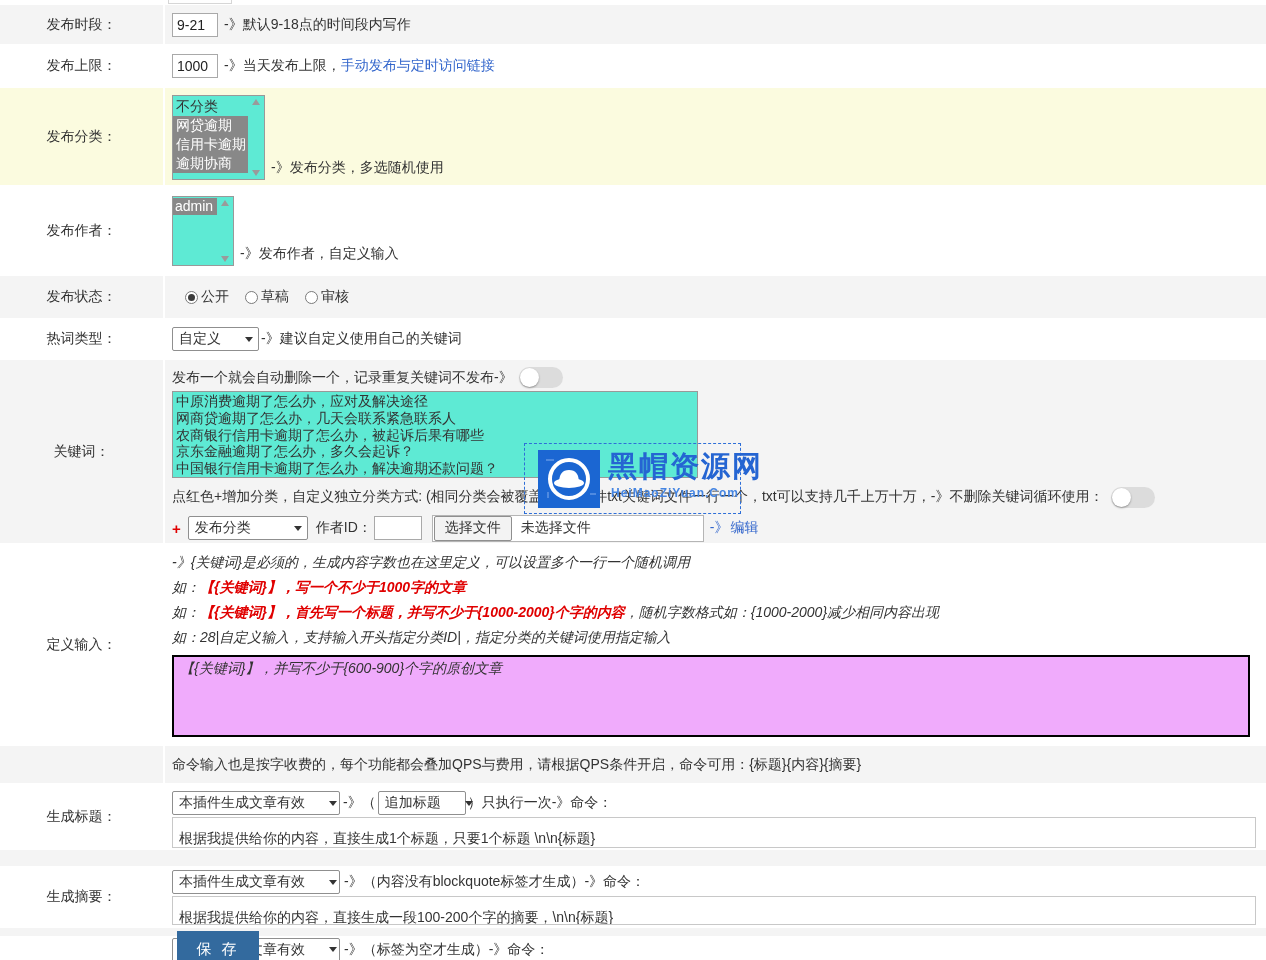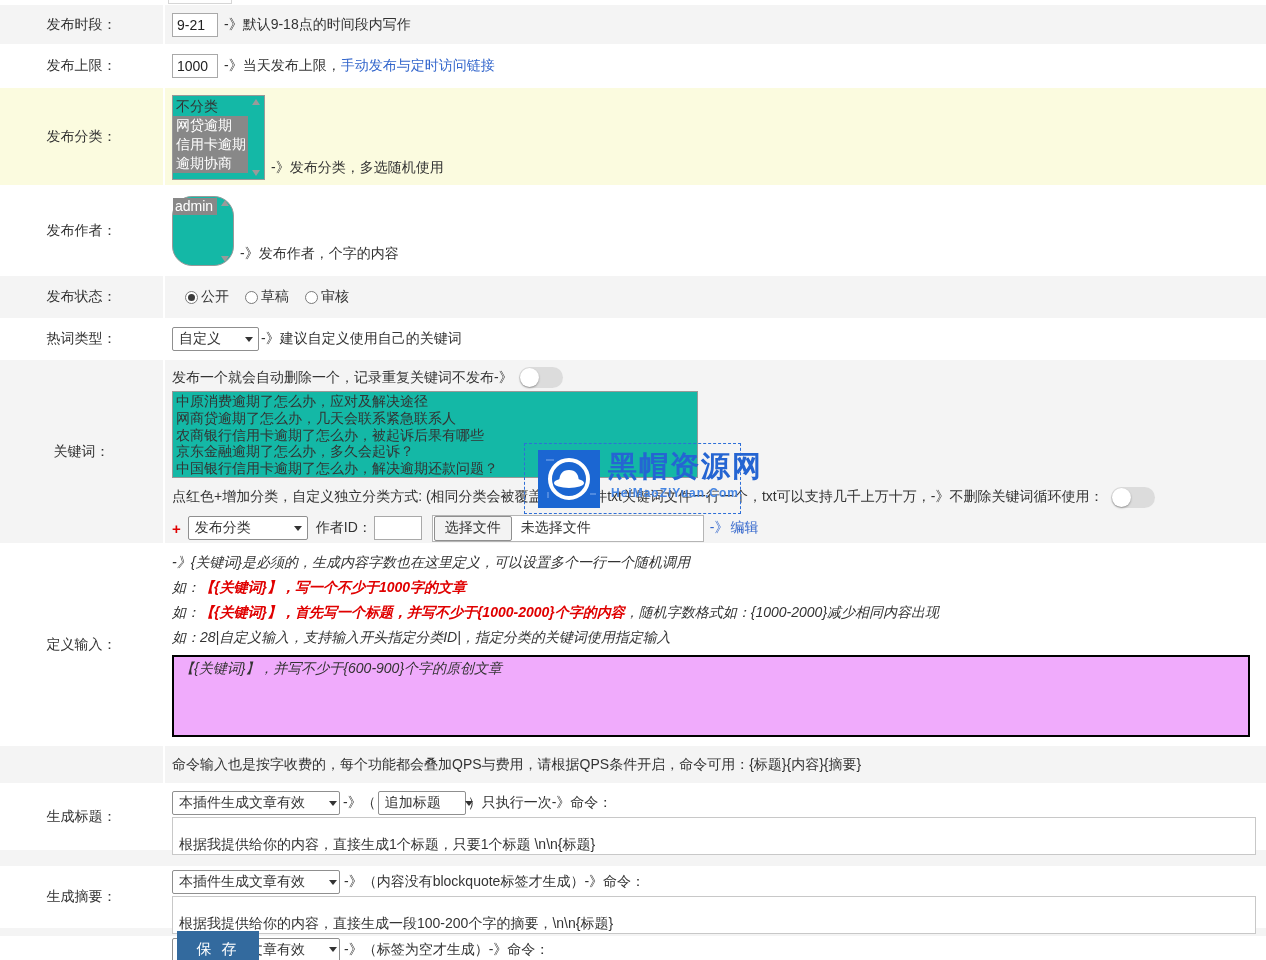--- a/index.html
+++ b/index.html
@@ -22,21 +22,21 @@
     height:24px;width:46px;border:1px solid #a9a9a9;background:#fff;
     font-family:inherit;font-size:14px;color:#222;padding:0 4px;box-sizing:border-box;
   }
   .gap6>*+*{margin-left:6px;}
   .sel{
     display:inline-flex;align-items:center;justify-content:space-between;
     border:1px solid #8f8f8f;border-radius:2px;background:#fff;height:24px;
     padding:0 5px 0 6px;box-sizing:border-box;white-space:nowrap;cursor:default;gap:16px;
   }
   .sel .arrow{width:0;height:0;border-left:4px solid transparent;border-right:4px solid transparent;border-top:5px solid #333;margin-left:8px;flex:0 0 auto;}
-  .listbox{background:#14b8a6;border:1px solid #999;display:flex;box-sizing:border-box;}
+  .listbox{background:#5eead4;border:1px solid #999;display:flex;box-sizing:border-box;}
   .listbox .opts{flex:1;padding:1px 0;overflow:hidden;}
   .opt{padding:0 3px;line-height:19px;white-space:nowrap;}
   .opt.selected{background:#888;color:#fff;}
   .sbar{flex:0 0 16px;display:flex;flex-direction:column;justify-content:space-between;align-items:center;padding:3px 0;}
   .tri-up{width:0;height:0;border-left:4px solid transparent;border-right:4px solid transparent;border-bottom:6px solid #9a9a9a;}
   .tri-down{width:0;height:0;border-left:4px solid transparent;border-right:4px solid transparent;border-top:6px solid #9a9a9a;}
   .toggle{width:44px;height:21px;border-radius:11px;background:#dcdcdc;position:relative;display:inline-block;vertical-align:middle;flex:0 0 auto;cursor:pointer;}
   .toggle .knob{position:absolute;left:1px;top:1px;width:19px;height:19px;border-radius:50%;background:#fff;box-shadow:0 1px 2px rgba(0,0,0,.35);}
   .radio{display:inline-flex;align-items:center;margin-right:16px;cursor:pointer;}
   .radio .circ{width:13px;height:13px;border:1px solid #7a7a7a;border-radius:50%;background:#fff;margin-right:3px;position:relative;box-sizing:border-box;flex:0 0 auto;}
@@ -46,21 +46,21 @@
   .red{color:#e00000;font-weight:bold;}
   .plus{color:#e00000;font-weight:bold;font-size:15px;}
   .link{color:#3366cc;cursor:pointer;text-decoration:none;}
   .iline{margin:0 0 10px 0;line-height:15px;white-space:nowrap;}
   .bigta{
     border:2px solid #000;background:#f0abfc;height:82px;width:calc(100% - 16px);
     box-sizing:border-box;padding:2px 6px;line-height:18px;overflow:hidden;
   }
   .smta{
     border:1px solid #c8c8c8;background:#fff;box-sizing:border-box;
-    width:calc(100% - 10px);padding:18px 6px;line-height:17px;overflow:hidden;
+    width:calc(100% - 10px);padding:12px 6px;line-height:17px;overflow:hidden;
   }
   .wm{position:absolute;left:524px;top:443px;width:217px;height:71px;border:1px dashed #2e6fd8;box-sizing:border-box;pointer-events:none;z-index:5;}
   .wm-logo{position:absolute;left:13px;top:6px;width:62px;height:58px;background:#1b66d2;}
   .wm-title{position:absolute;left:83px;top:6px;font-size:29px;font-weight:bold;color:#2565d2;letter-spacing:2px;white-space:nowrap;line-height:32px;}
   .wm-sub{position:absolute;left:86px;top:42px;font-size:12px;font-weight:bold;color:#4585e2;letter-spacing:1px;white-space:nowrap;}
   .savebtn{
     position:absolute;left:177px;top:931px;width:82px;height:36px;z-index:9;
     background:#336a9e;color:#fff;border:none;font-family:inherit;font-size:15px;
     letter-spacing:3px;display:flex;align-items:center;justify-content:center;cursor:pointer;
   }
@@ -111,30 +111,30 @@
       </div>
       <span class="nowrap" style="margin:0 0 3px 6px;">-》发布分类，多选随机使用</span>
     </div>
   </div>
 </div>
 
 <div class="row bg-white" style="height:91px;">
   <div class="label-cell">发布作者：</div>
   <div class="content-cell">
     <div style="display:flex;align-items:flex-end;margin-top:11px;">
-      <div class="listbox" style="width:62px;height:70px;border-radius:20px;">
+      <div class="listbox" style="width:62px;height:70px;">
         <div class="opts">
           <div class="opt selected" style="line-height:17px;padding:0 2px;">admin</div>
         </div>
         <div class="sbar">
           <span class="tri-up"></span>
           <span class="tri-down"></span>
         </div>
       </div>
-      <span class="nowrap" style="margin:0 0 3px 6px;">-》发布作者，个字的内容</span>
+      <span class="nowrap" style="margin:0 0 3px 6px;">-》发布作者，自定义输入</span>
     </div>
   </div>
 </div>
 
 <div class="row bg-gray" style="height:42px;">
   <div class="label-cell">发布状态：</div>
   <div class="content-cell vcenter" style="padding-left:20px;">
     <span class="radio checked">
       <span class="circ"></span>
       <span>公开</span>

